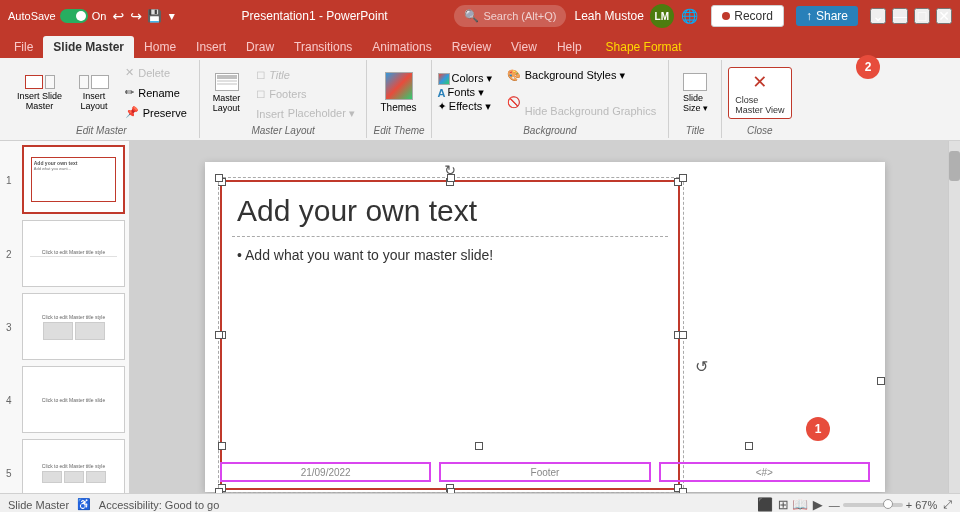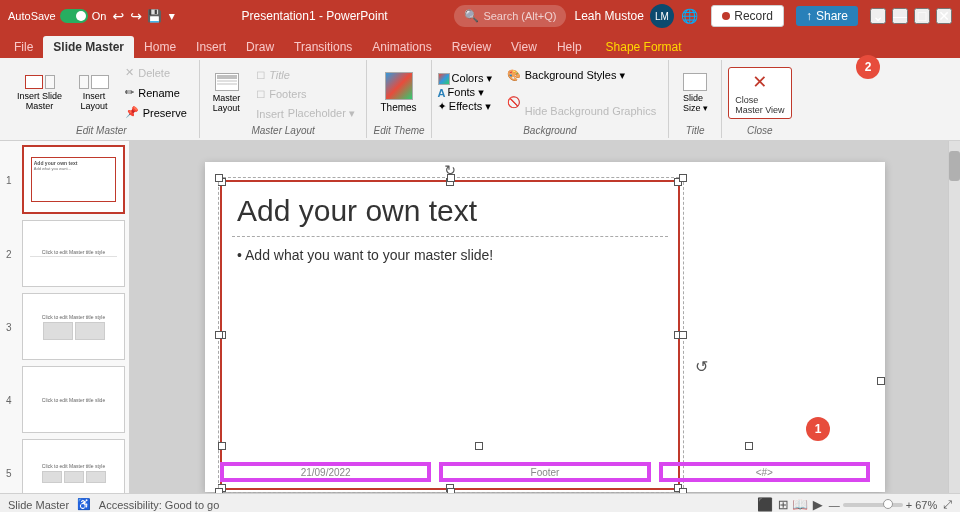--- a/index.html
+++ b/index.html
@@ -15,21 +15,21 @@
       padding: 0 8px;
       color: white;
     }
     .title-bar-left { display: flex; align-items: center; gap: 6px; }
     .autosave { display: flex; align-items: center; gap: 4px; font-size: 11px; }
     .autosave-toggle { background: #27ae60; border-radius: 8px; width: 28px; height: 14px; display: flex; align-items: center; justify-content: flex-end; padding: 2px; }
     .autosave-toggle-dot { width: 10px; height: 10px; background: white; border-radius: 50%; }
     .title-bar-center { font-size: 12px; color: white; }
     .title-bar-right { display: flex; align-items: center; gap: 8px; }
     .user-badge { display: flex; align-items: center; gap: 6px; font-size: 12px; }
-    .user-avatar { width: 24px; height: 24px; background: #0c4a6e; border-radius: 50%; display: flex; align-items: center; justify-content: center; font-size: 10px; color: white; font-weight: normal; }
+    .user-avatar { width: 24px; height: 24px; background: #4d7c0f; border-radius: 50%; display: flex; align-items: center; justify-content: center; font-size: 10px; color: white; font-weight: bold; }
     .title-bar-icons { display: flex; gap: 6px; align-items: center; }
     .title-btn { width: 16px; height: 16px; display: flex; align-items: center; justify-content: center; font-size: 14px; color: white; cursor: pointer; }
 
     
     .ribbon-tabs {
       background: #c0392b;
       display: flex;
       align-items: flex-end;
       padding: 0 4px;
       height: 26px;
@@ -260,21 +260,21 @@
       border-radius: 50%;
       background: #e74c3c;
       color: white;
       display: flex;
       align-items: center;
       justify-content: center;
       font-size: 12px;
       font-weight: bold;
     }
     .footer-box {
-      border: 4px solid #d946ef;
+      border: 2px solid #d946ef;
       height: 20px;
       flex: 1;
       display: flex;
       align-items: center;
       justify-content: center;
       font-size: 10px;
       color: #888;
     }
 
     

